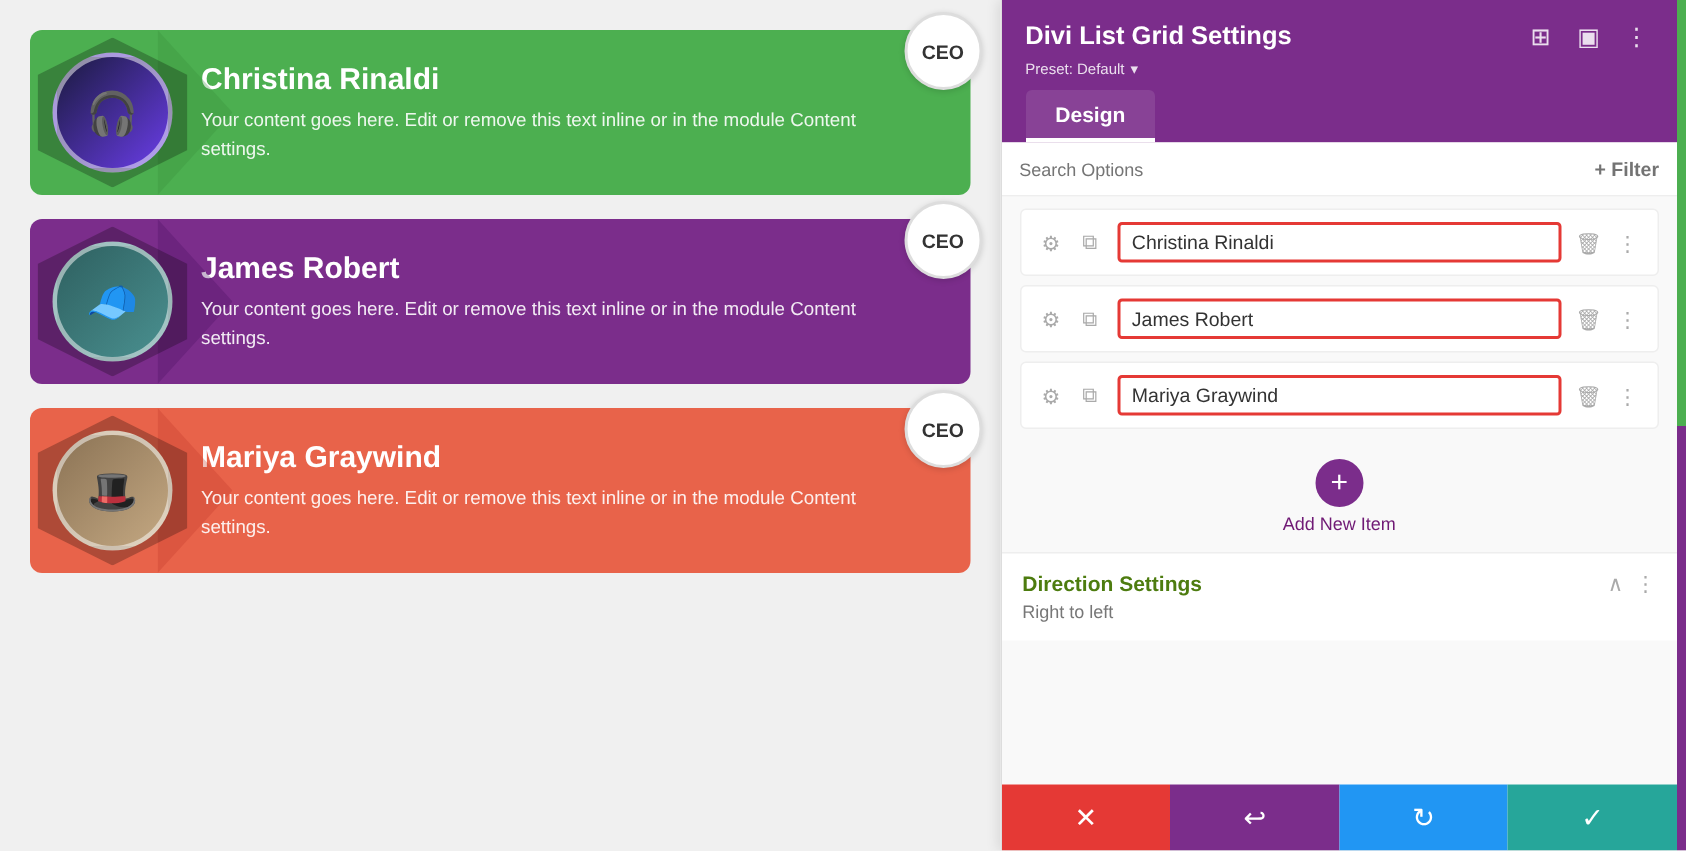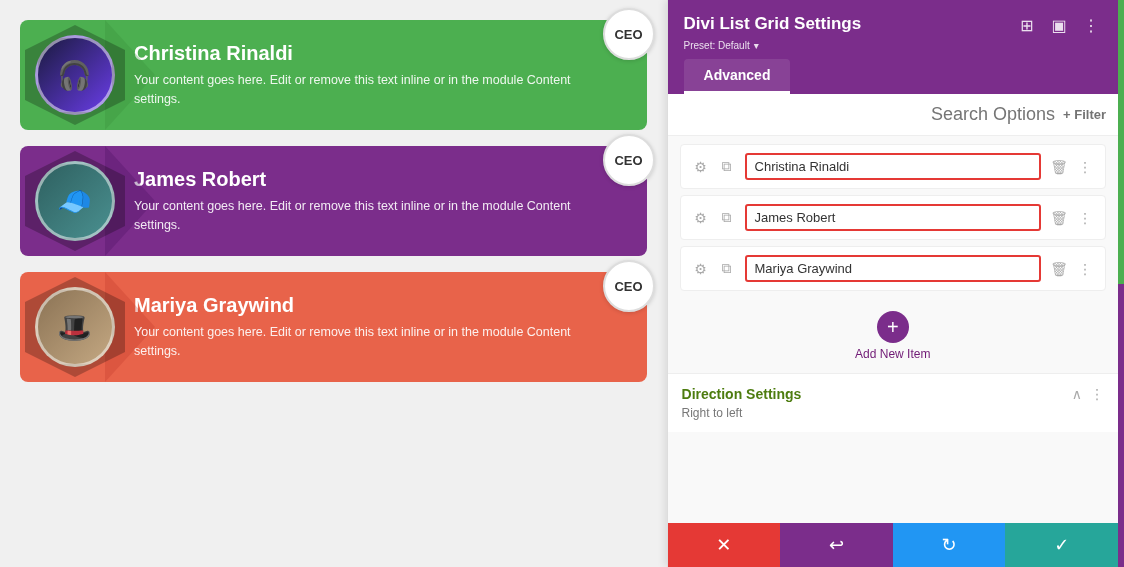--- a/index.html
+++ b/index.html
@@ -216,24 +216,23 @@
       padding: 10px 12px;
       background: white;
       border-bottom: 1px solid #eee;
       gap: 8px;
     }
 
     .search-input {
       flex: 1;
       border: none;
       outline: none;
-      font-size: 18px;
+      font-size: 12px;
       color: #c2410c;
       background: transparent;
-      text-align: right;
     }
 
     .filter-btn {
       display: flex;
       align-items: center;
       gap: 4px;
       color: #737373;
       font-size: 13px;
       font-weight: 600;
       cursor: pointer;
@@ -452,21 +451,21 @@
         <span class="panel-icon">⊞</span>
         <span class="panel-icon">▣</span>
         <span class="panel-icon">⋮</span>
       </div>
     </div>
     <div class="panel-preset">
       <span>Preset: Default</span>
       <span>▾</span>
     </div>
     <div class="panel-tabs">
-    <div class="panel-tab active">Advanced</div>
+    <div class="panel-tab active">Design</div>
       </div>
   </div>
 
   <div class="panel-body">
 
     <div class="search-row">
       <input class="search-input" type="text" placeholder="Search Options" style="">
       <button class="filter-btn">+ Filter</button>
     </div>
 

